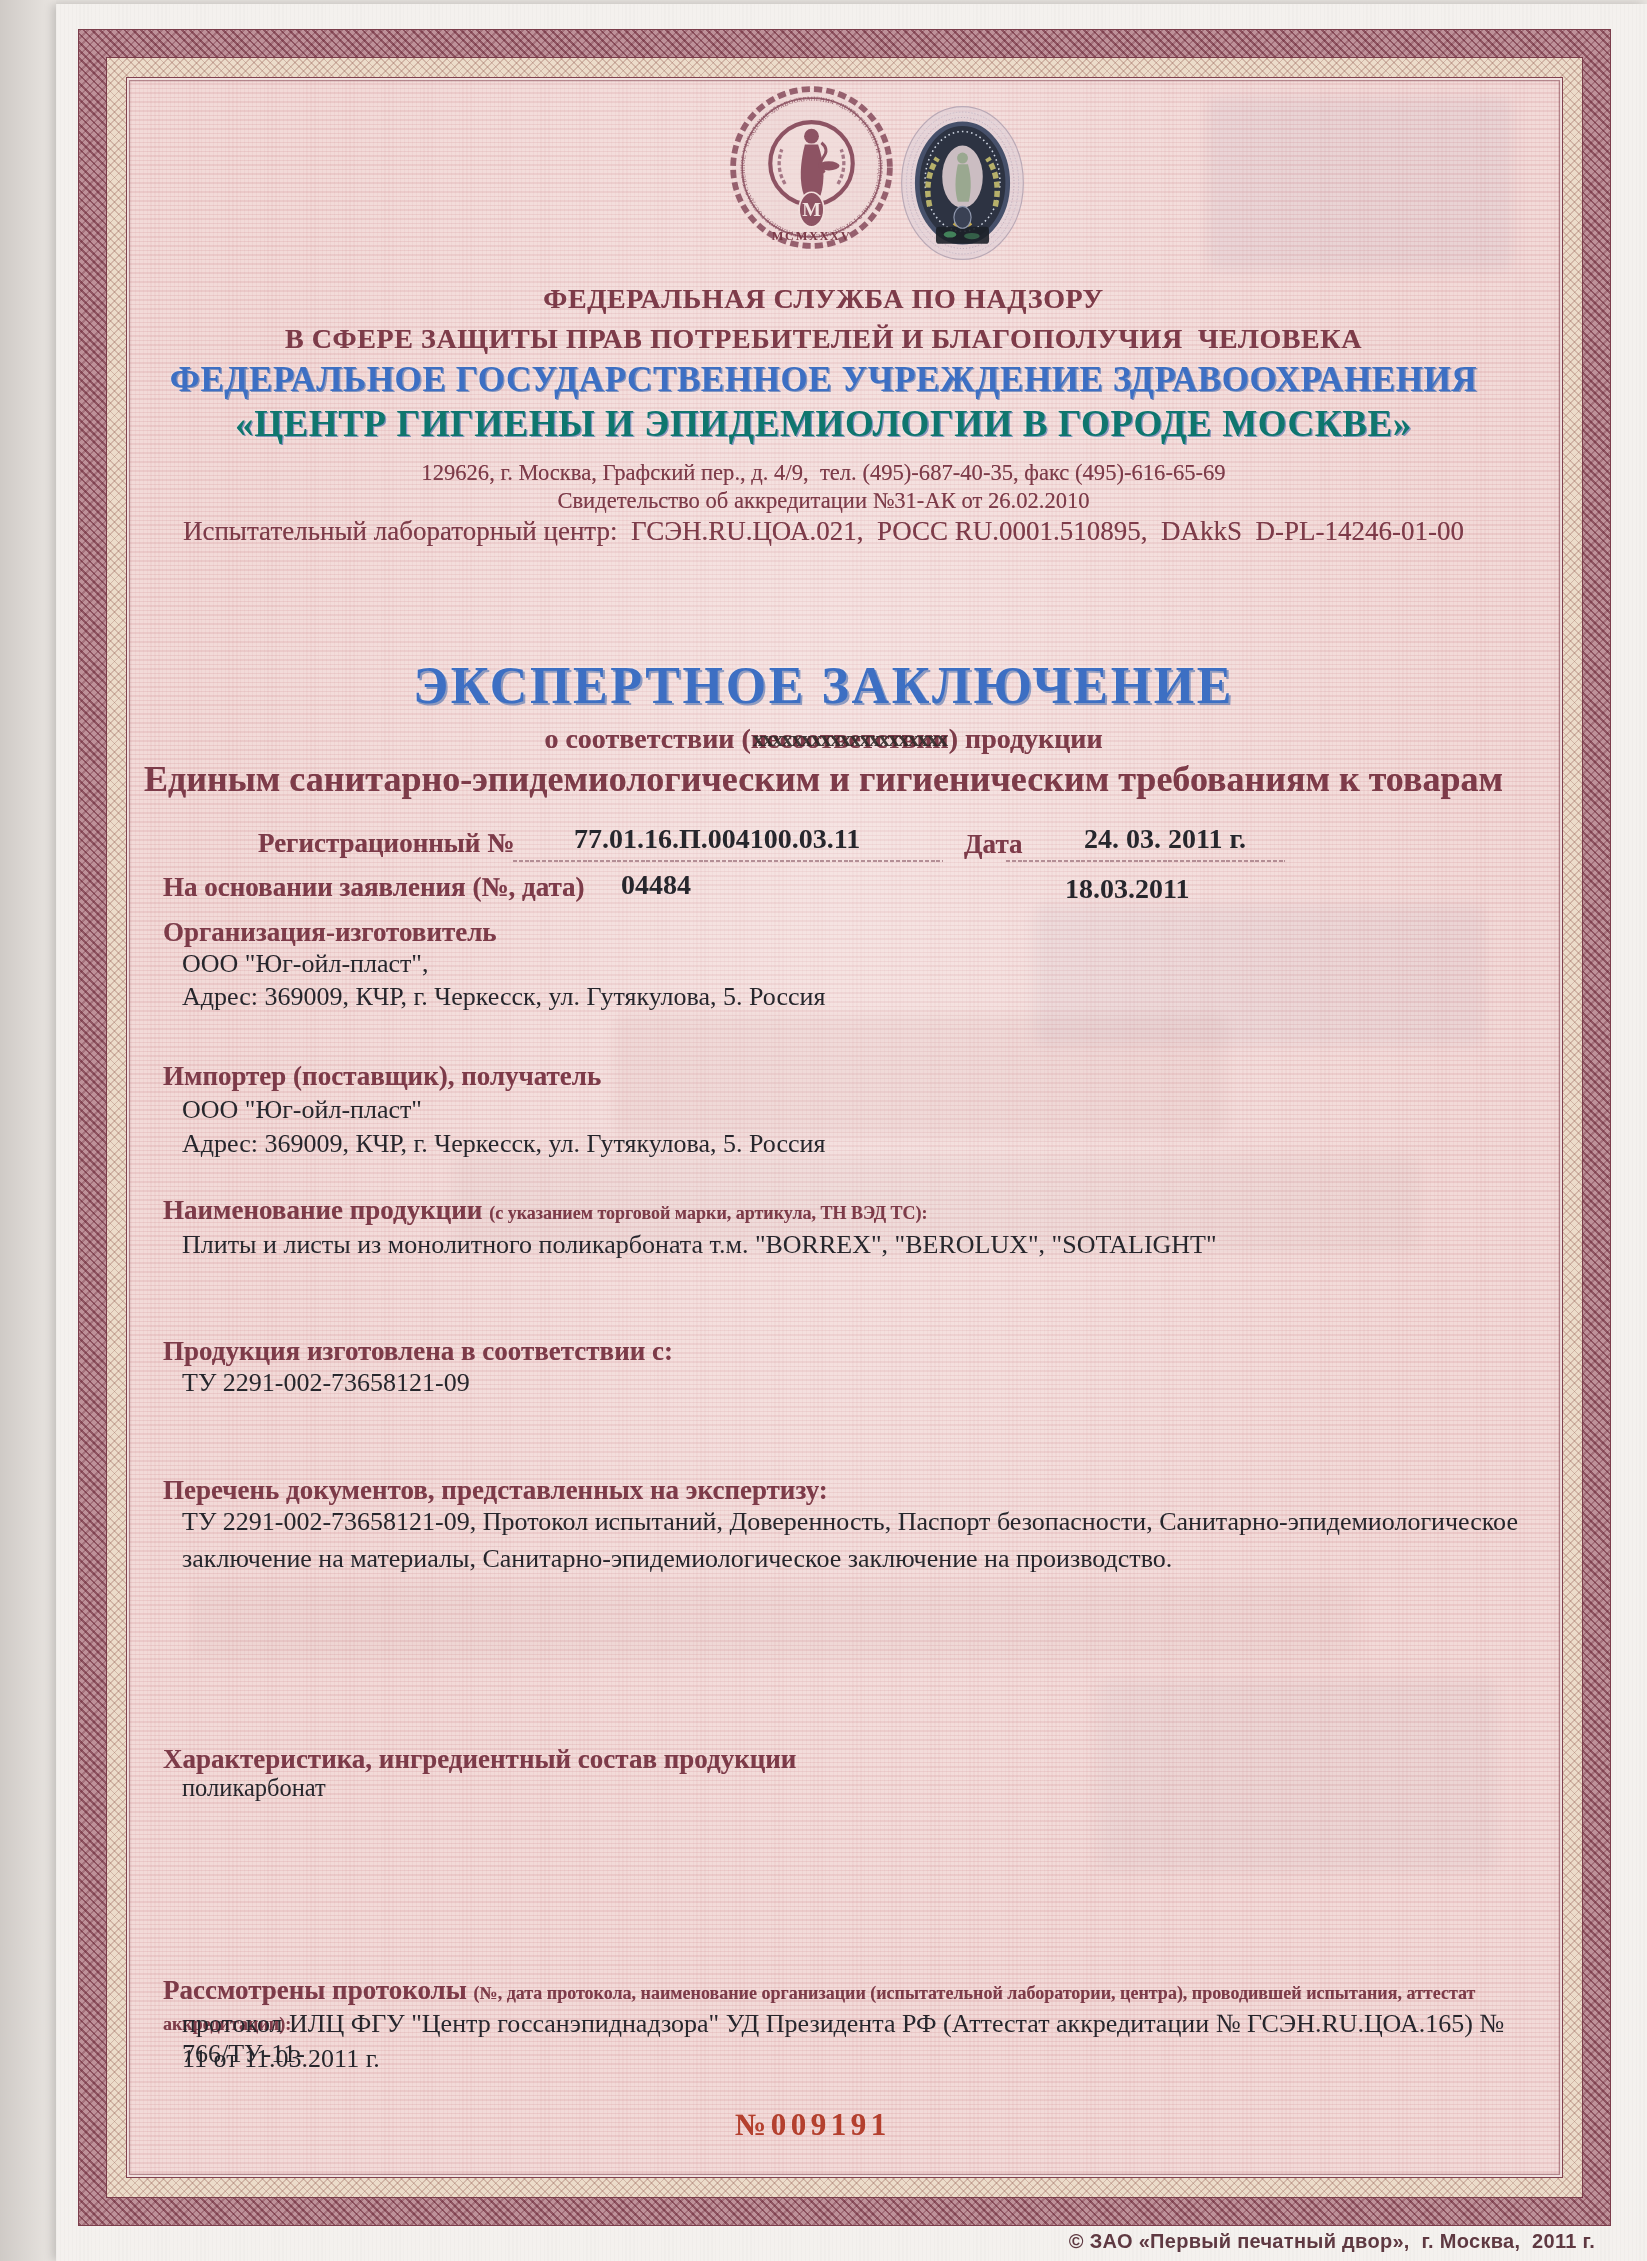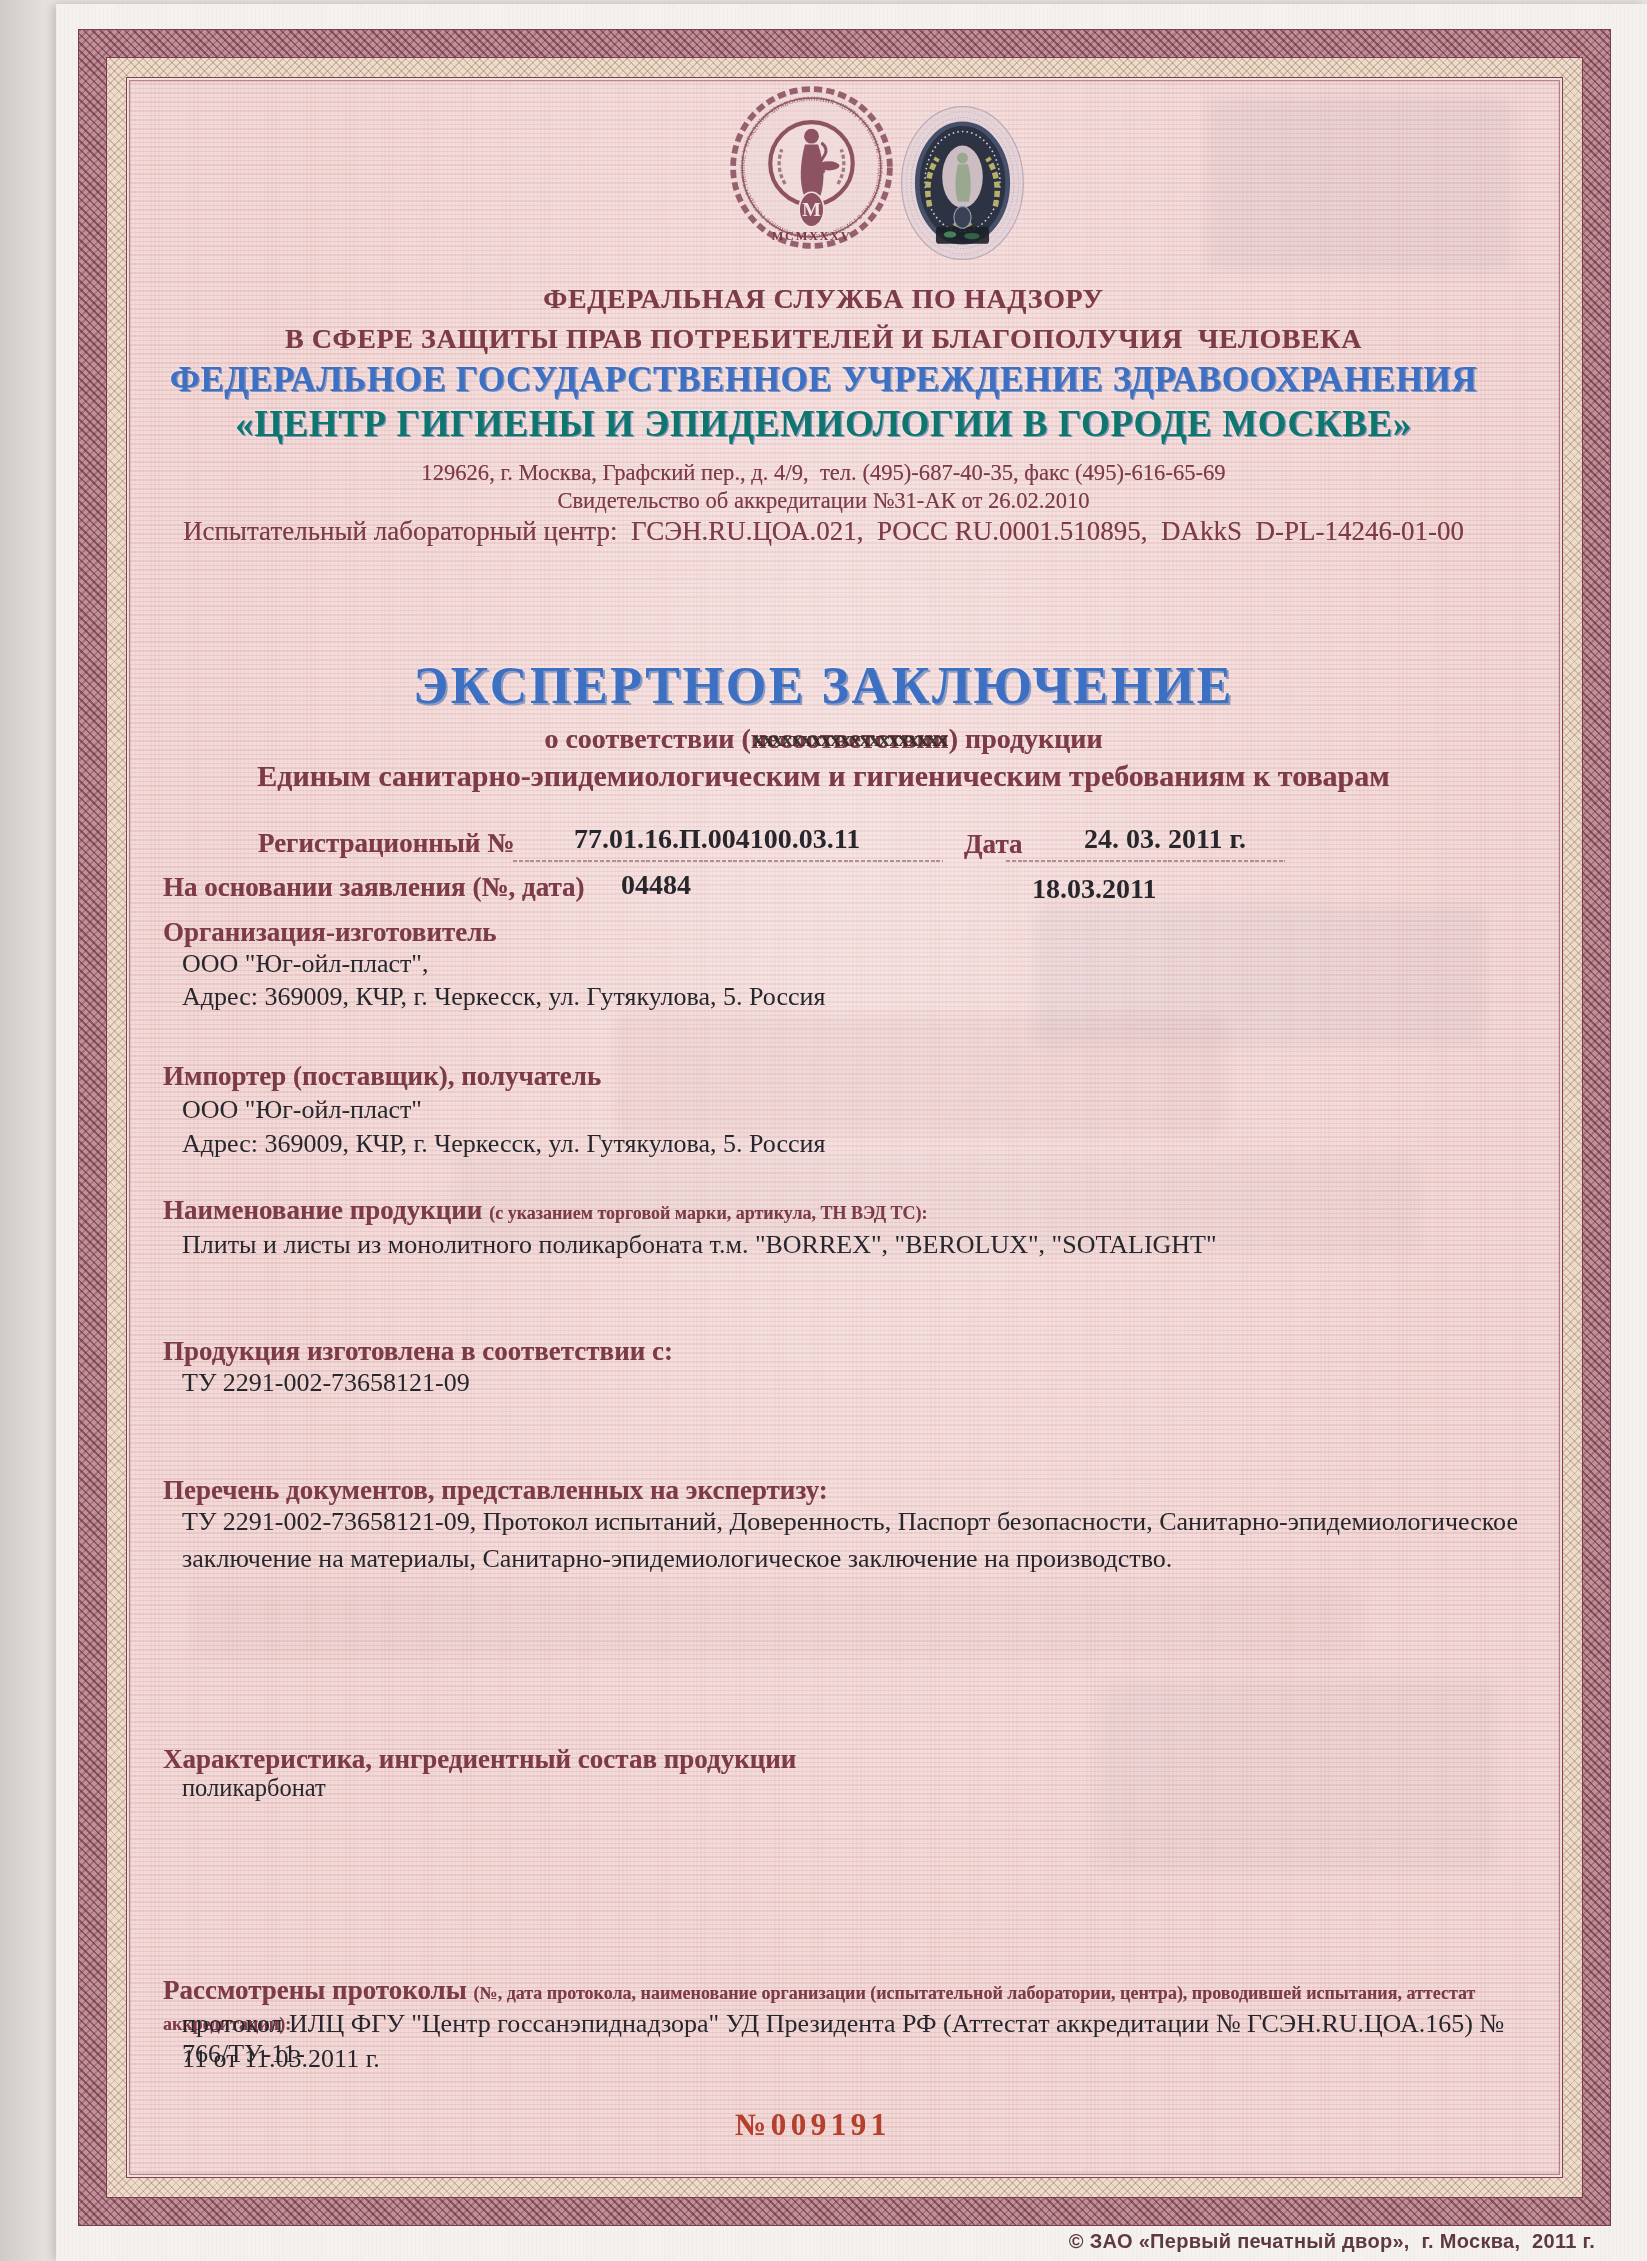--- a/index.html
+++ b/index.html
@@ -49,36 +49,36 @@
   .l-agency2{top:322px;font-size:28px;letter-spacing:0.6px;}
   .l-inst1{top:359px;font-size:35px;color:#3d6fc3;text-shadow:1.3px 1.3px 0 rgba(44,85,160,.55),0 0 3.2px rgba(255,255,255,.5);letter-spacing:0.6px;}
   .l-inst2{top:402px;font-size:37px;color:#0f766e;text-shadow:1.3px 1.3px 0 rgba(44,85,160,.55),0 0 3.2px rgba(255,255,255,.5);letter-spacing:0.6px;}
   .l-address{top:460px;font-size:22.6px;}
   .l-accred{top:488px;font-size:22.6px;}
   .l-lab{top:516px;font-size:27px;}
   
   .l-title{top:655px;font-size:52px;color:#3d6fc3;letter-spacing:2.6px;
            text-shadow:1.9px 1.9px 0 rgba(44,85,160,.5),0 0 3.9px rgba(255,255,255,.55);}
   .l-subtitle{top:722px;font-size:28px;}
-  .l-subtitle2{top:758px;font-size:30px;}
+  .l-subtitle2{top:758px;font-size:36px;}
   .struck{position:relative;display:inline-block;}
   .struck-overlay{position:absolute;left:50%;top:52%;transform:translate(-50%,-50%);
       color:#2e2a28;font-size:22px;letter-spacing:-1.3px;white-space:nowrap;opacity:.9;}
   
   .f-reg-label{left:258px;top:828px;font-size:27px;}
   .f-reg-value{left:574px;top:822px;font-size:28px;}
   .f-date-label{left:964px;top:829px;font-size:27px;}
   .f-date-value{left:1084px;top:822px;font-size:28px;}
   .uline{position:absolute;height:1.9px;opacity:.75;
       background:repeating-linear-gradient(90deg,#9d737d 0 3.9px,transparent 3.9px 5.8px);}
   .u-reg{left:513px;top:860px;width:430px;}
   .u-date{left:1006px;top:860px;width:279px;}
   .f-app-label{left:163px;top:872px;font-size:27px;}
   .f-app-num{left:621px;top:868px;font-size:28px;}
-  .f-app-date{left:1032px;top:872px;font-size:28px;}
+  .f-app-date{left:1065px;top:872px;font-size:28px;}
   
   .sec-label{position:absolute;left:163px;font-size:27px;color:#7d3b49;font-weight:bold;text-shadow:0 0 0.6px rgba(125,59,73,.4);}
   .sec-note{font-size:18px;font-weight:bold;color:#7d3b49;}
   .sec-line{position:absolute;left:182px;font-size:26px;color:#26262c;max-width:1337px;}
   .y-man-l{top:917px;} .y-man-1{top:949px;} .y-man-2{top:982px;}
   .y-imp-l{top:1061px;} .y-imp-1{top:1095px;} .y-imp-2{top:1129px;}
   .y-prod-l{top:1195px;} .y-prod-1{top:1230px;}
   .y-made-l{top:1336px;} .y-made-1{top:1368px;}
   .y-docs-l{top:1475px;} .y-docs-1{top:1507px;} .y-docs-2{top:1544px;}
   .y-comp-l{top:1744px;} .y-comp-1{top:1774px;font-size:24.5px;}

